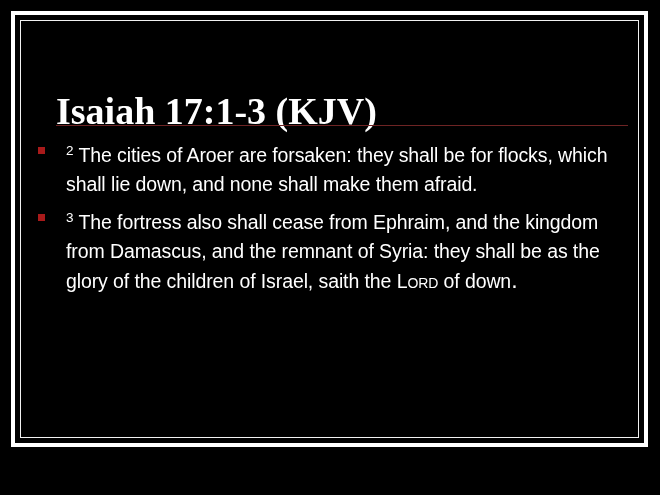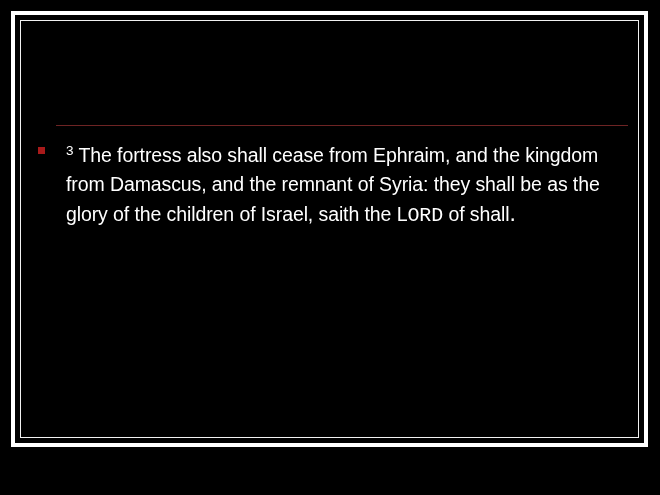--- a/index.html
+++ b/index.html
@@ -117,46 +117,51 @@
     font-size: 13.5px;
     vertical-align: 7px;
     letter-spacing: 0px;
   }
 
   .smallcaps-L {
     font-size: 19.5px;
   }
 
   .smallcaps-rest {
-    font-size: 20px;
-    font-family: Liberation Mono, monospace;
+    font-size: 14px;
   }
 
   .end-period {
     font-size: 23px;
   }
 </style>
 </head>
 <body>
 
 <div class="slide">
 
   <div class="frame-outer"></div>
   <div class="frame-inner"></div>
 
   <div class="content">
 
+    <h1 class="slide-title">Isaiah 17:1-3 (KJV)</h1>
 
     <div class="title-rule"></div>
 
     <ul class="body-list">
 
 
+      <li class="bullet-item">
+        <span class="bullet-marker"></span>
+        <span class="verse-num-sup">2</span>
+        <span>The cities of Aroer are forsaken: they shall be for flocks, which shall lie down, and none shall make them afraid.</span>
+      </li>
 
       <li class="bullet-item">
         <span class="bullet-marker"></span>
         <span class="verse-num-sup">3</span>
-        <span>The fortress also shall cease from Ephraim, and the kingdom from Damascus, and the remnant of Syria: they shall be as the glory of the children of Israel, saith the </span><span class="smallcaps-L">L</span><span class="smallcaps-rest">ORD</span><span> of shall</span><span class="end-period">.</span>
+        <span>The fortress also shall cease from Ephraim, and the kingdom from Damascus, and the remnant of Syria: they shall be as the glory of the children of Israel, saith the </span><span class="smallcaps-L">L</span><span class="smallcaps-rest">ORD</span><span> of down</span><span class="end-period">.</span>
       </li>
 
     </ul>
   </div>
 </div>
 
 </body></html>

